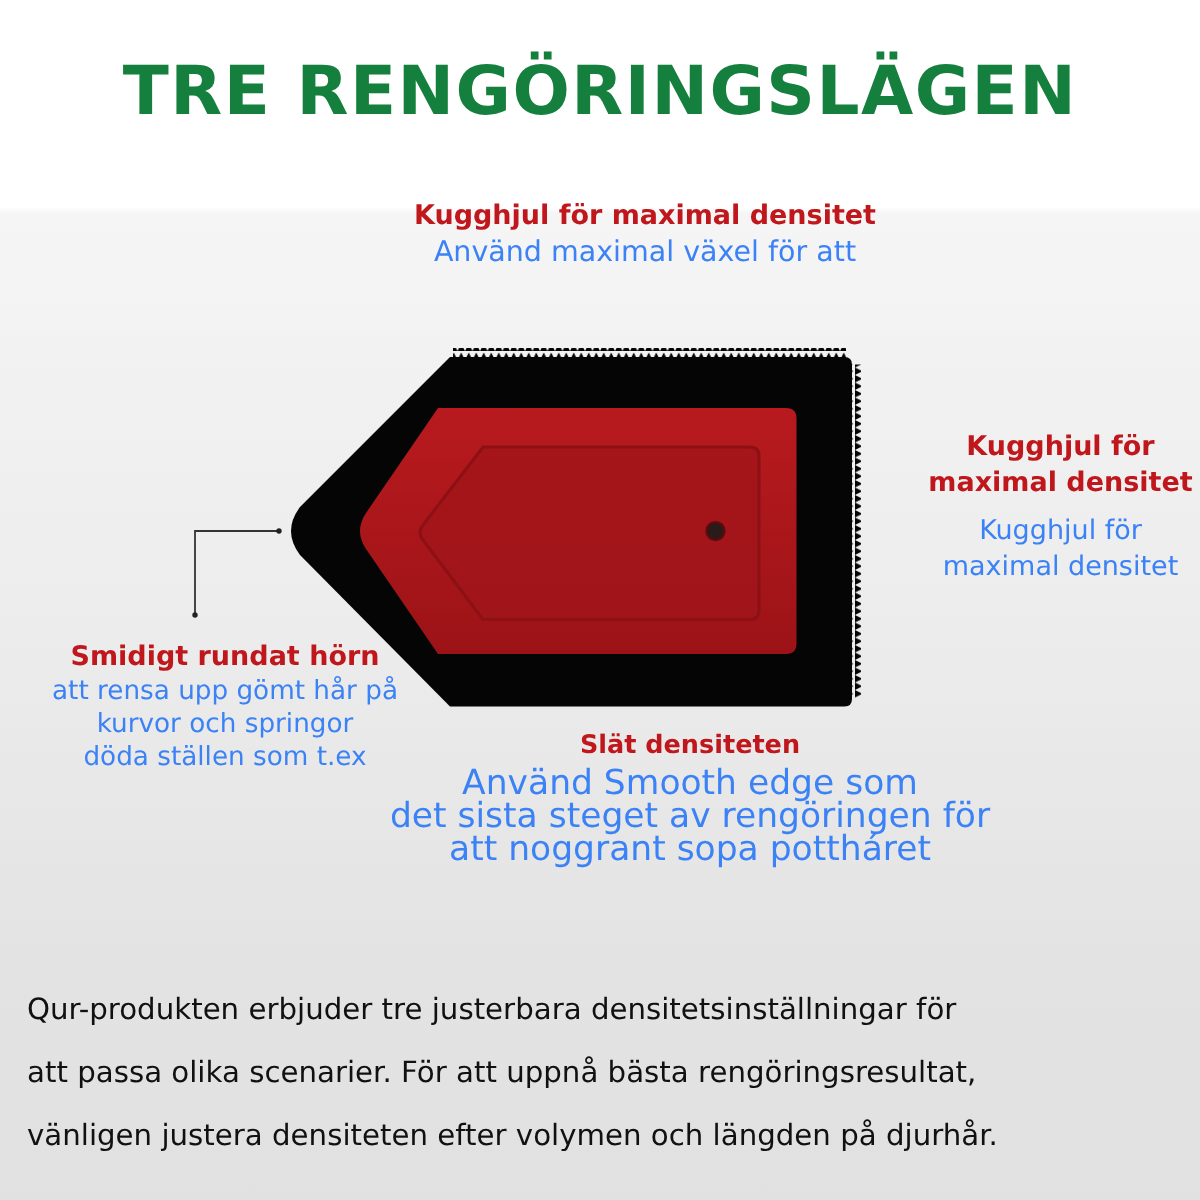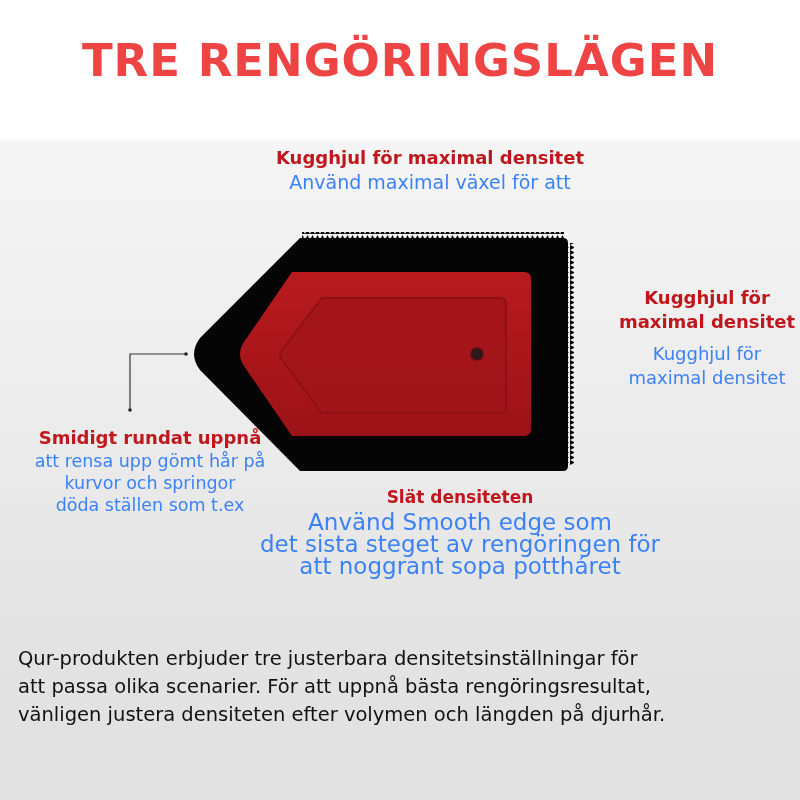--- a/index.html
+++ b/index.html
@@ -10,58 +10,58 @@
       background: linear-gradient(to bottom, #ffffff 0px, #ffffff 138px, #f5f5f5 142px, #ececec 420px, #e3e3e3 640px, #e1e1e1 800px);
       color: #111;
     }
     .title {
       position: absolute; left: 0; top: 34px; width: 800px;
       text-align: center;
       font-family: "DejaVu Sans", sans-serif;
       font-weight: bold;
       font-size: 45px;
       letter-spacing: 1px;
-      color: #ef4444;
+      color: #15803d;
     }
     .callout { position: absolute; text-align: center; }
     .callout .heading {
       color: #c0171c;
       font-weight: bold;
       font-size: 18px;
       line-height: 24px;
       white-space: nowrap;
     }
     .callout .body {
       color: #3b82f6;
       font-size: 18px;
       line-height: 24px;
       white-space: nowrap;
     }
     .callout .body span, .callout .heading span { display: block; }
 
-    #callout-top { left: 200px; top: 146px; width: 460px; }
+    #callout-top { left: 200px; top: 132px; width: 460px; }
     #callout-top .heading { font-size: 18px; }
     #callout-top .body { font-size: 19px; line-height: 25px; }
 
     #callout-right { left: 570px; top: 286px; width: 274px; }
     #callout-right .body { margin-top: 8px; }
 
     #callout-left { left: 0px; top: 426px; width: 300px; }
     #callout-left .body { font-size: 17.5px; line-height: 22px; }
 
     #callout-bottom { left: 255px; top: 485px; width: 410px; }
     #callout-bottom .heading { font-size: 17px; }
     #callout-bottom .body { font-size: 23px; line-height: 22px; margin-top: 2px; }
 
     .description {
       position: absolute; left: 18px; top: 645px; width: 780px;
       font-size: 19.5px; line-height: 28px; color: #111;
       white-space: nowrap;
     }
-    .description span { display: block; }
+    .description span { display: block; margin-top: 14px; }
 
     .product { position: absolute; left: 0; top: 0; width: 800px; height: 800px; pointer-events: none; }
   </style>
 </head>
 <body>
 
 <div class="title">TRE RENGÖRINGSLÄGEN</div>
 
 <svg class="product" viewBox="0 0 800 800" xmlns="http://www.w3.org/2000/svg">
   <defs>
@@ -114,21 +114,21 @@
     <span>Kugghjul för</span>
     <span>maximal densitet</span>
   </div>
   <div class="body">
     <span>Kugghjul för</span>
     <span>maximal densitet</span>
   </div>
 </div>
 
 <div class="callout" id="callout-left">
-  <div class="heading">Smidigt rundat uppnå</div>
+  <div class="heading">Smidigt rundat hörn</div>
   <div class="body">
     <span>att rensa upp gömt hår på</span>
     <span>kurvor och springor</span>
     <span>döda ställen som t.ex</span>
   </div>
 </div>
 
 <div class="callout" id="callout-bottom">
   <div class="heading">Slät densiteten</div>
   <div class="body">

